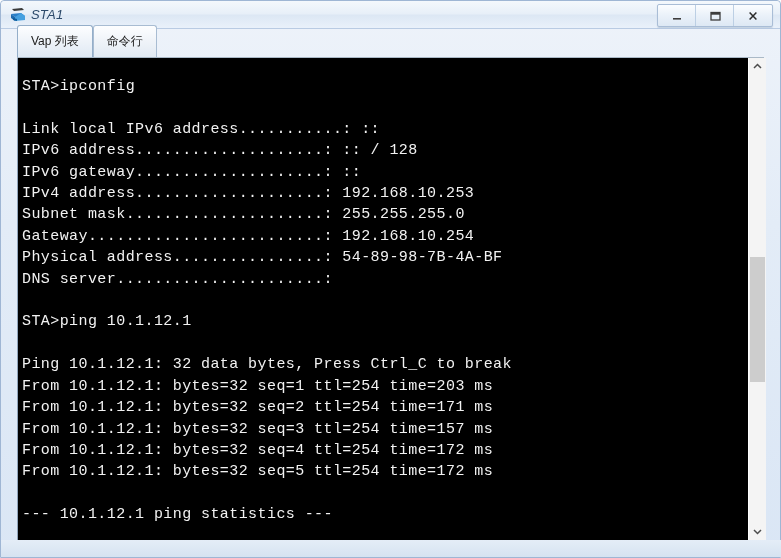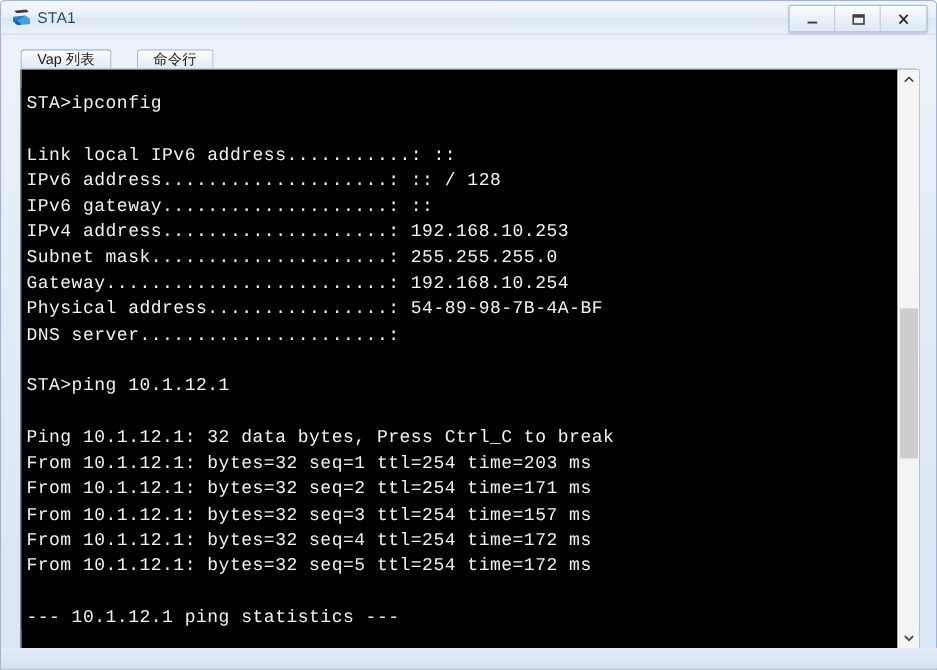--- a/index.html
+++ b/index.html
@@ -26,20 +26,21 @@
   
   #title-bar {
     position: absolute;
     left: 0; top: 0;
     width: 779px;
     height: 28px;
     box-sizing: border-box;
     background: linear-gradient(to bottom, #f4f8fc 0%, #e7eff8 48%, #dce7f4 52%, #e9f1fa 100%);
     border-bottom: 1px solid #b9cbe3;
     border-radius: 4px 4px 0 0;
+    font-style: italic;
   }
 
   #window-icon {
     position: absolute;
     left: 7px; top: 4px;
     width: 20px; height: 20px;
   }
 
   #window-title {
     position: absolute;
@@ -85,24 +86,24 @@
     box-sizing: border-box;
   }
   #tab-strip-inner {
     position: absolute;
     left: 16px; top: 1px;
     height: 27px;
     display: flex;
     align-items: flex-end;
   }
   .tab {
-    height: 16px;
+    height: 32px;
     min-width: 40px;
     padding: 0 13px;
-    margin-right: 21px;
+    margin-right: 0;
     box-sizing: border-box;
     display: flex;
     align-items: center;
     justify-content: center;
     font-size: 12px;
     color: #1b1b1b;
     border: 1px solid #a8bcd2;
     border-bottom: none;
     border-radius: 3px 3px 0 0;
     background: linear-gradient(to bottom, #fdfeff 0%, #f0f4f9 45%, #e2eaf3 100%);

